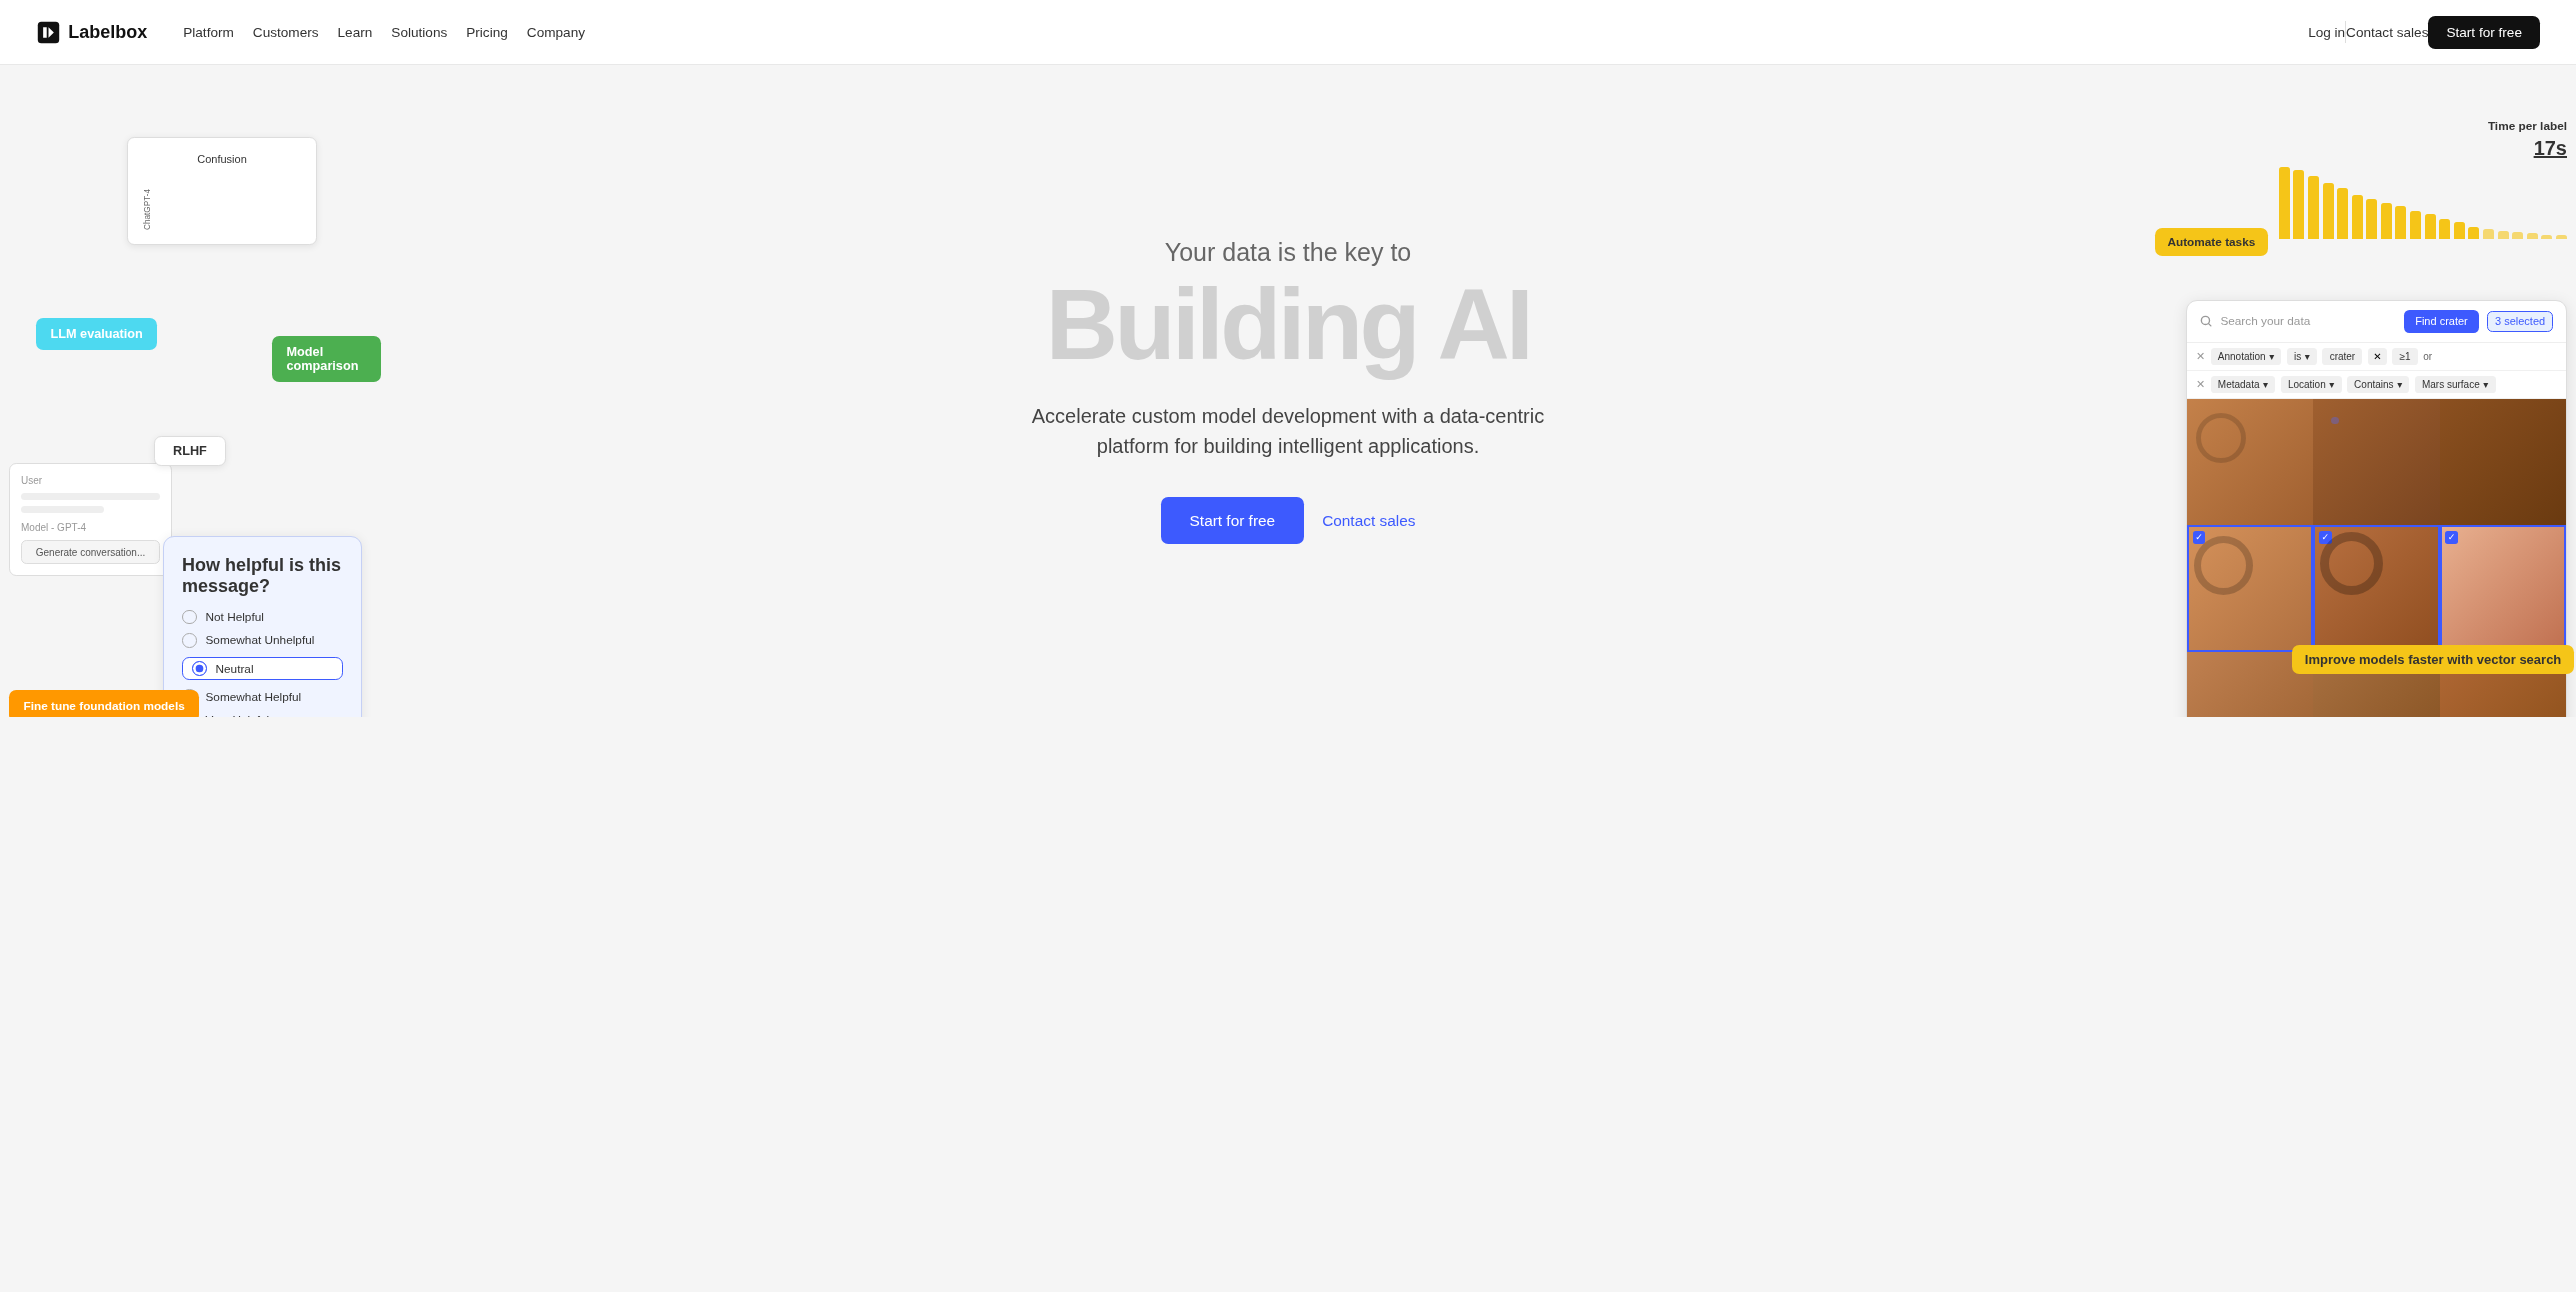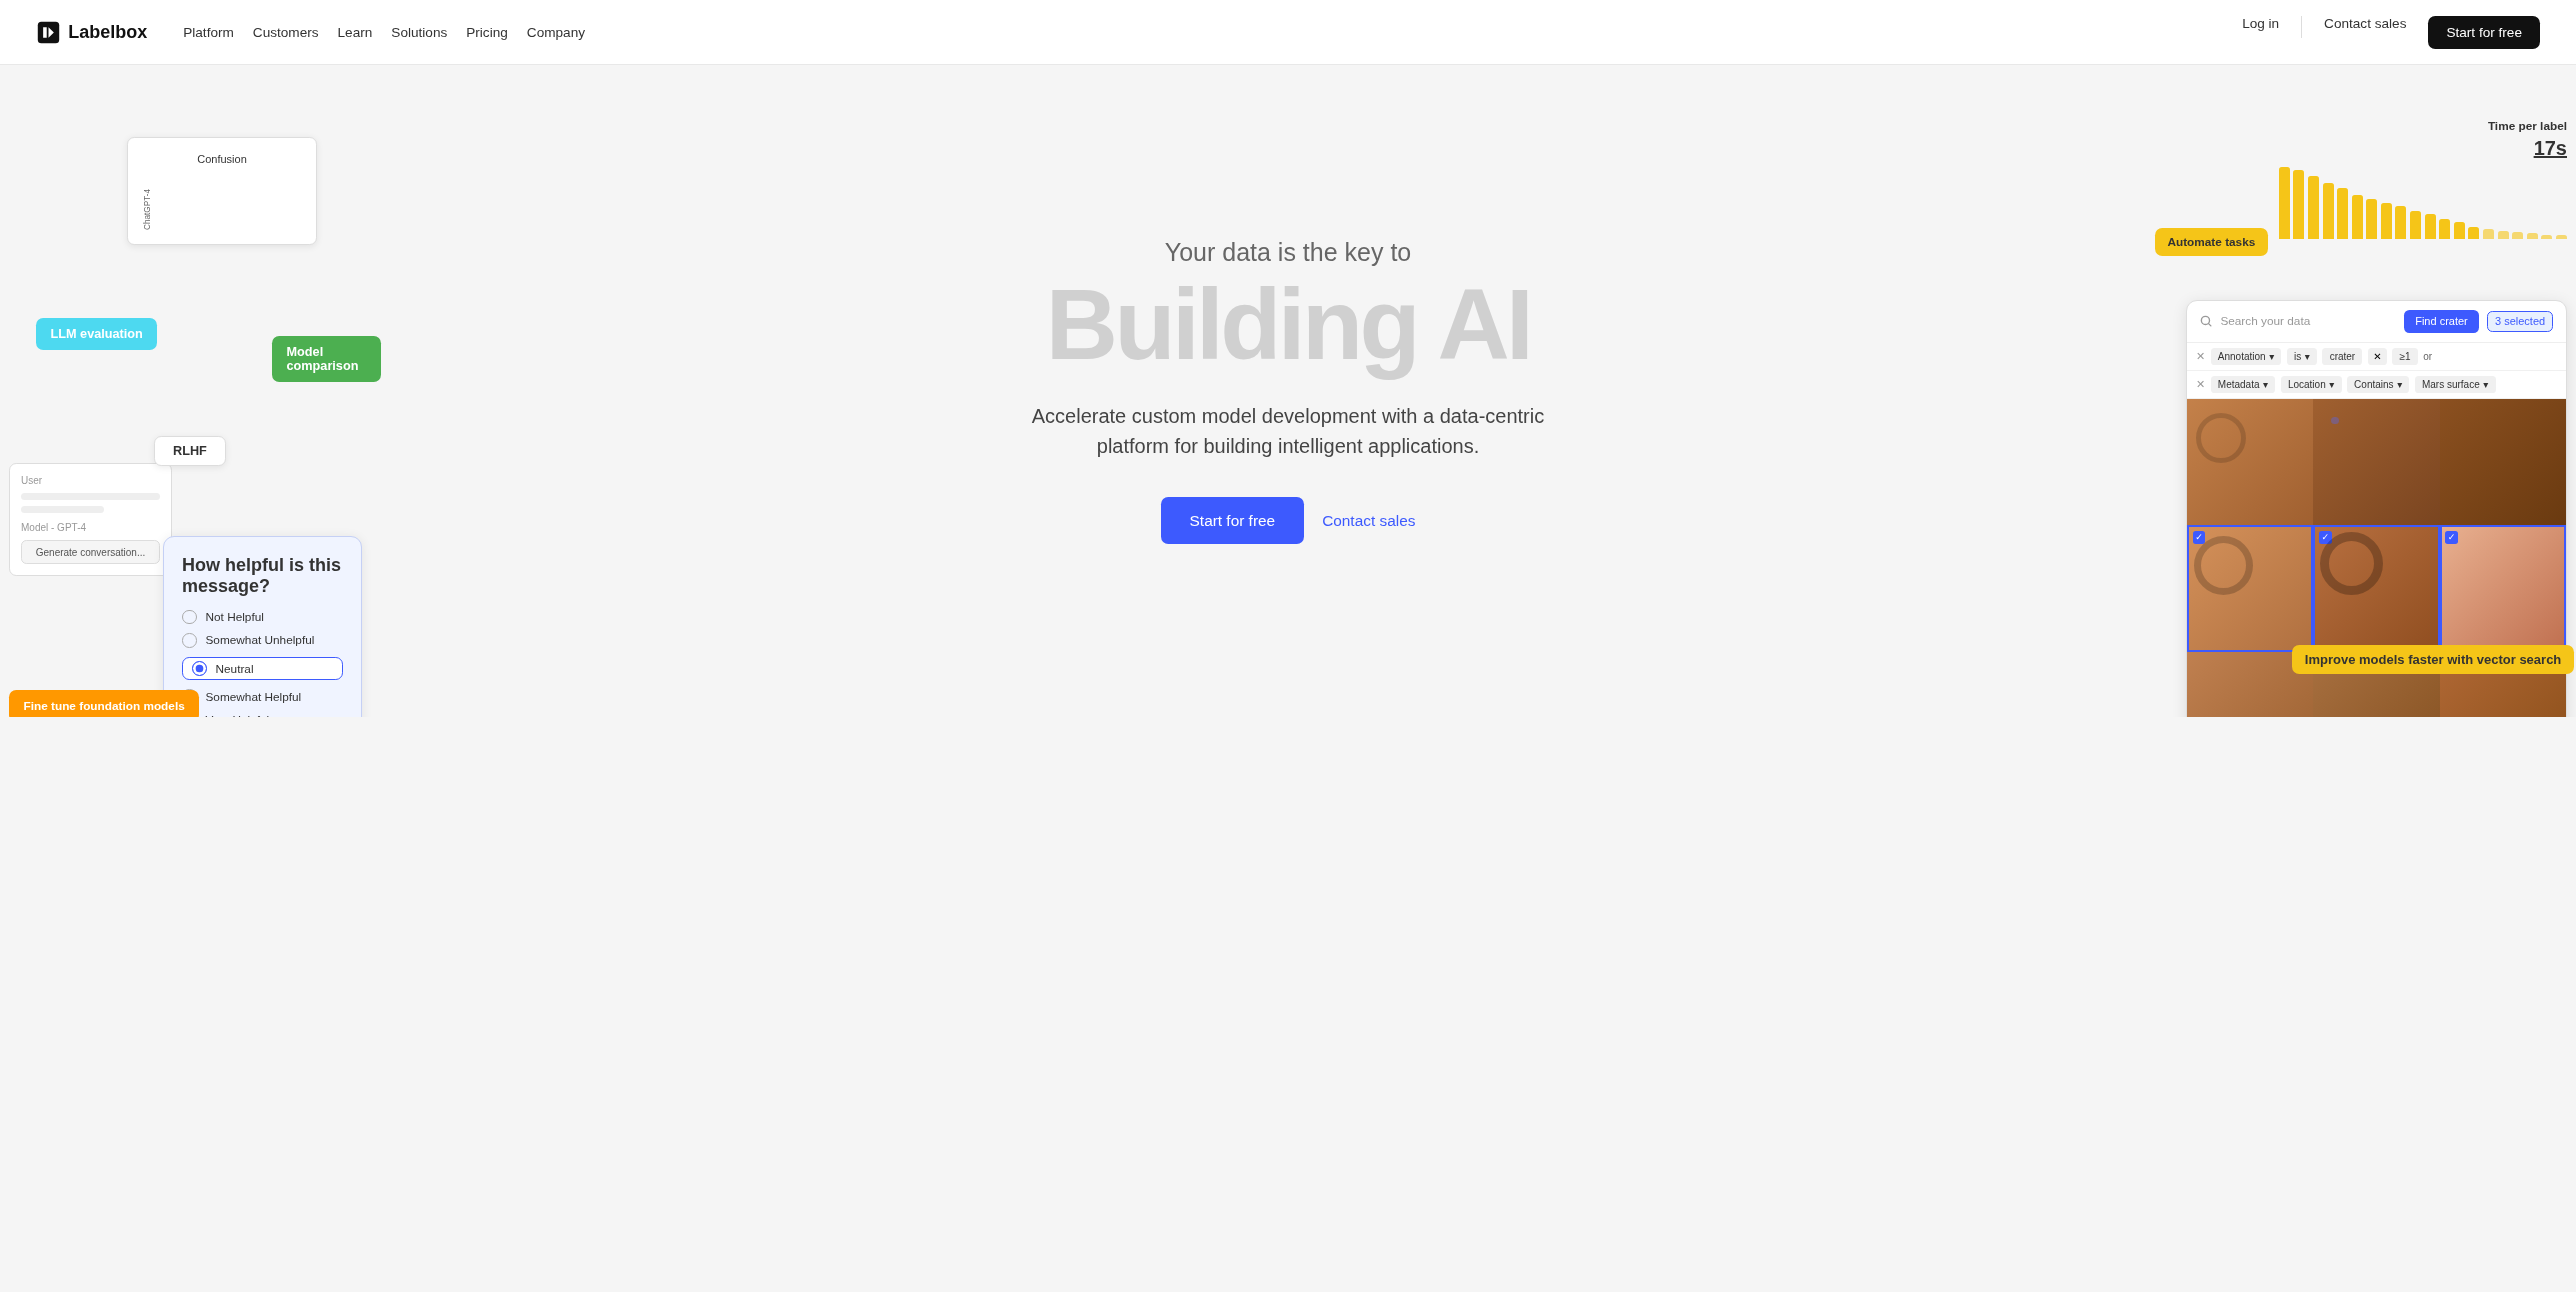--- a/index.html
+++ b/index.html
@@ -36,22 +36,21 @@
       flex: 1;
     }
     .nav-link {
       font-size: 13.6px;
       color: #333;
       cursor: pointer;
       text-decoration: none;
     }
     .nav-right {
       display: flex;
-      align-items: flex-start;
-      gap: 22px;
+      align-items: center;
     }
     .nav-login { font-size: 13.6px; color: #333; cursor: pointer; }
     .nav-contact { font-size: 13.6px; color: #333; cursor: pointer; }
     .nav-cta {
       background: #111;
       color: #fff;
       border: none;
       border-radius: 7.2px;
       padding: 9px 18px;
       font-size: 13.6px;

